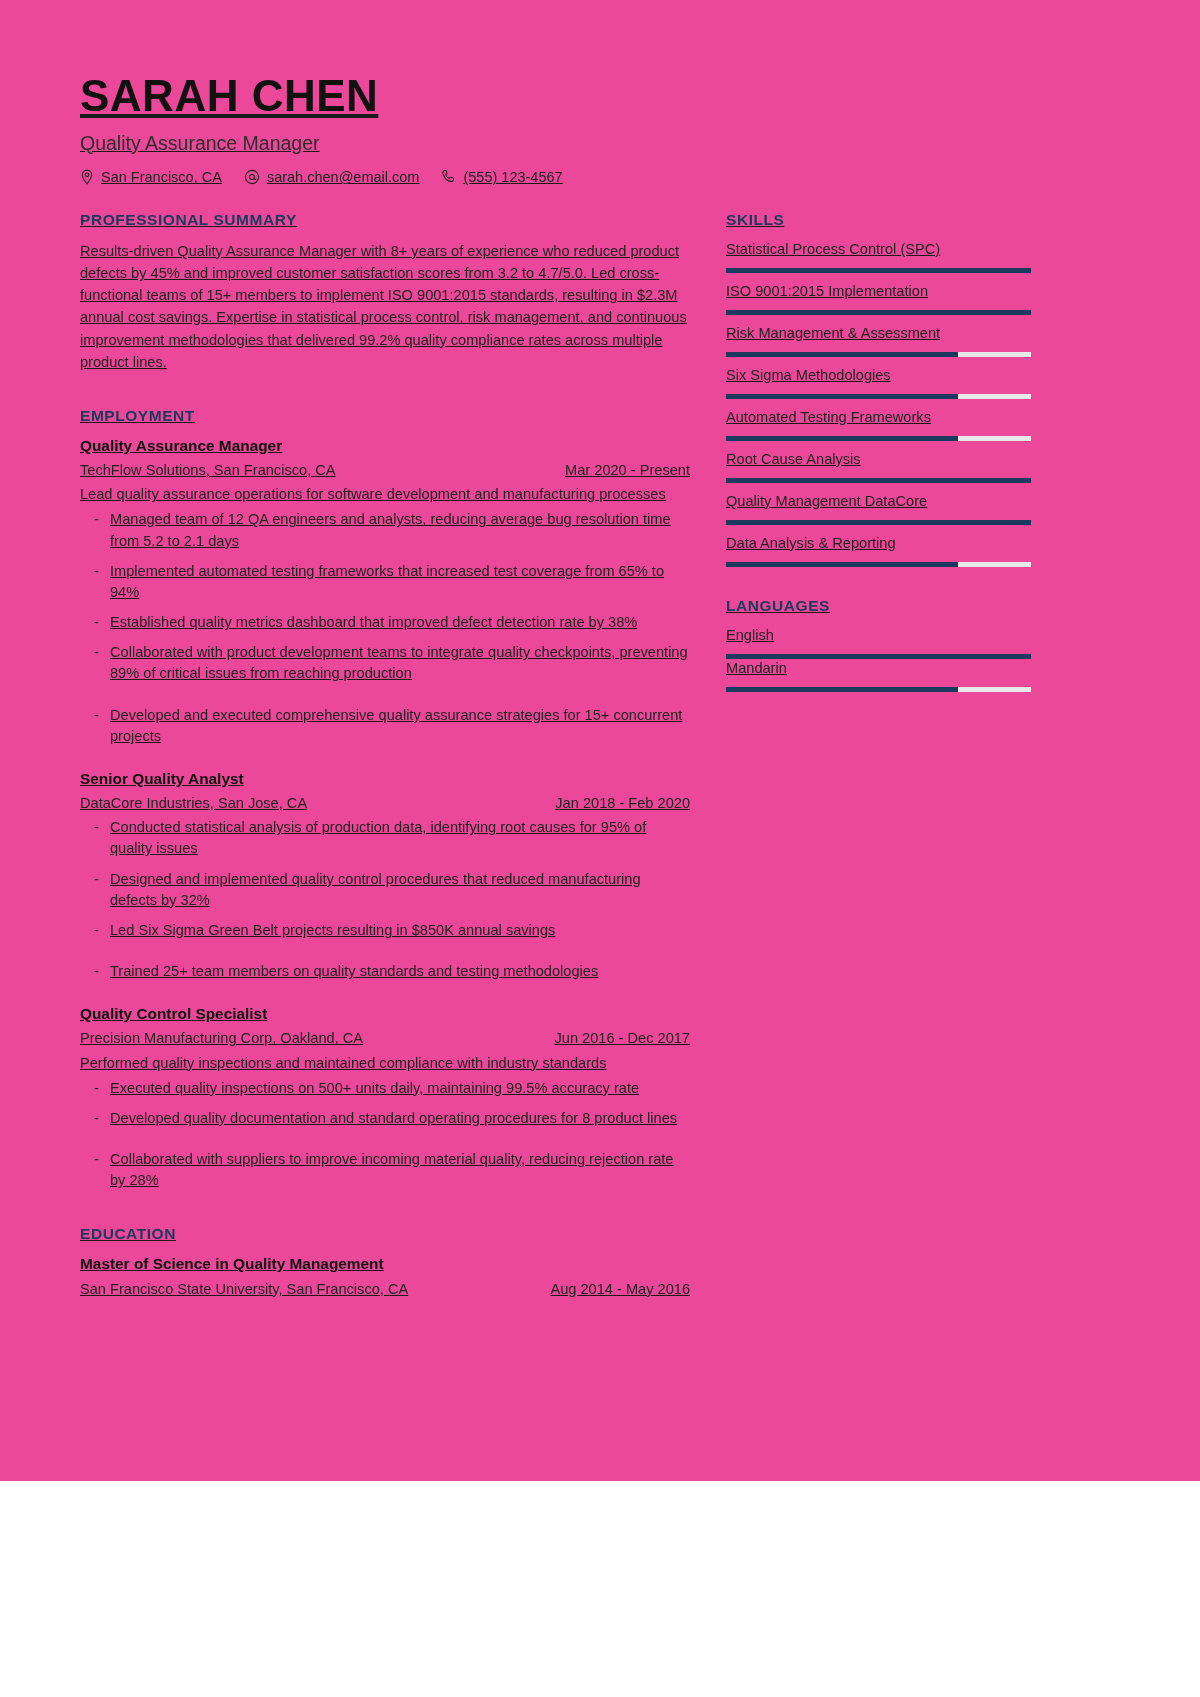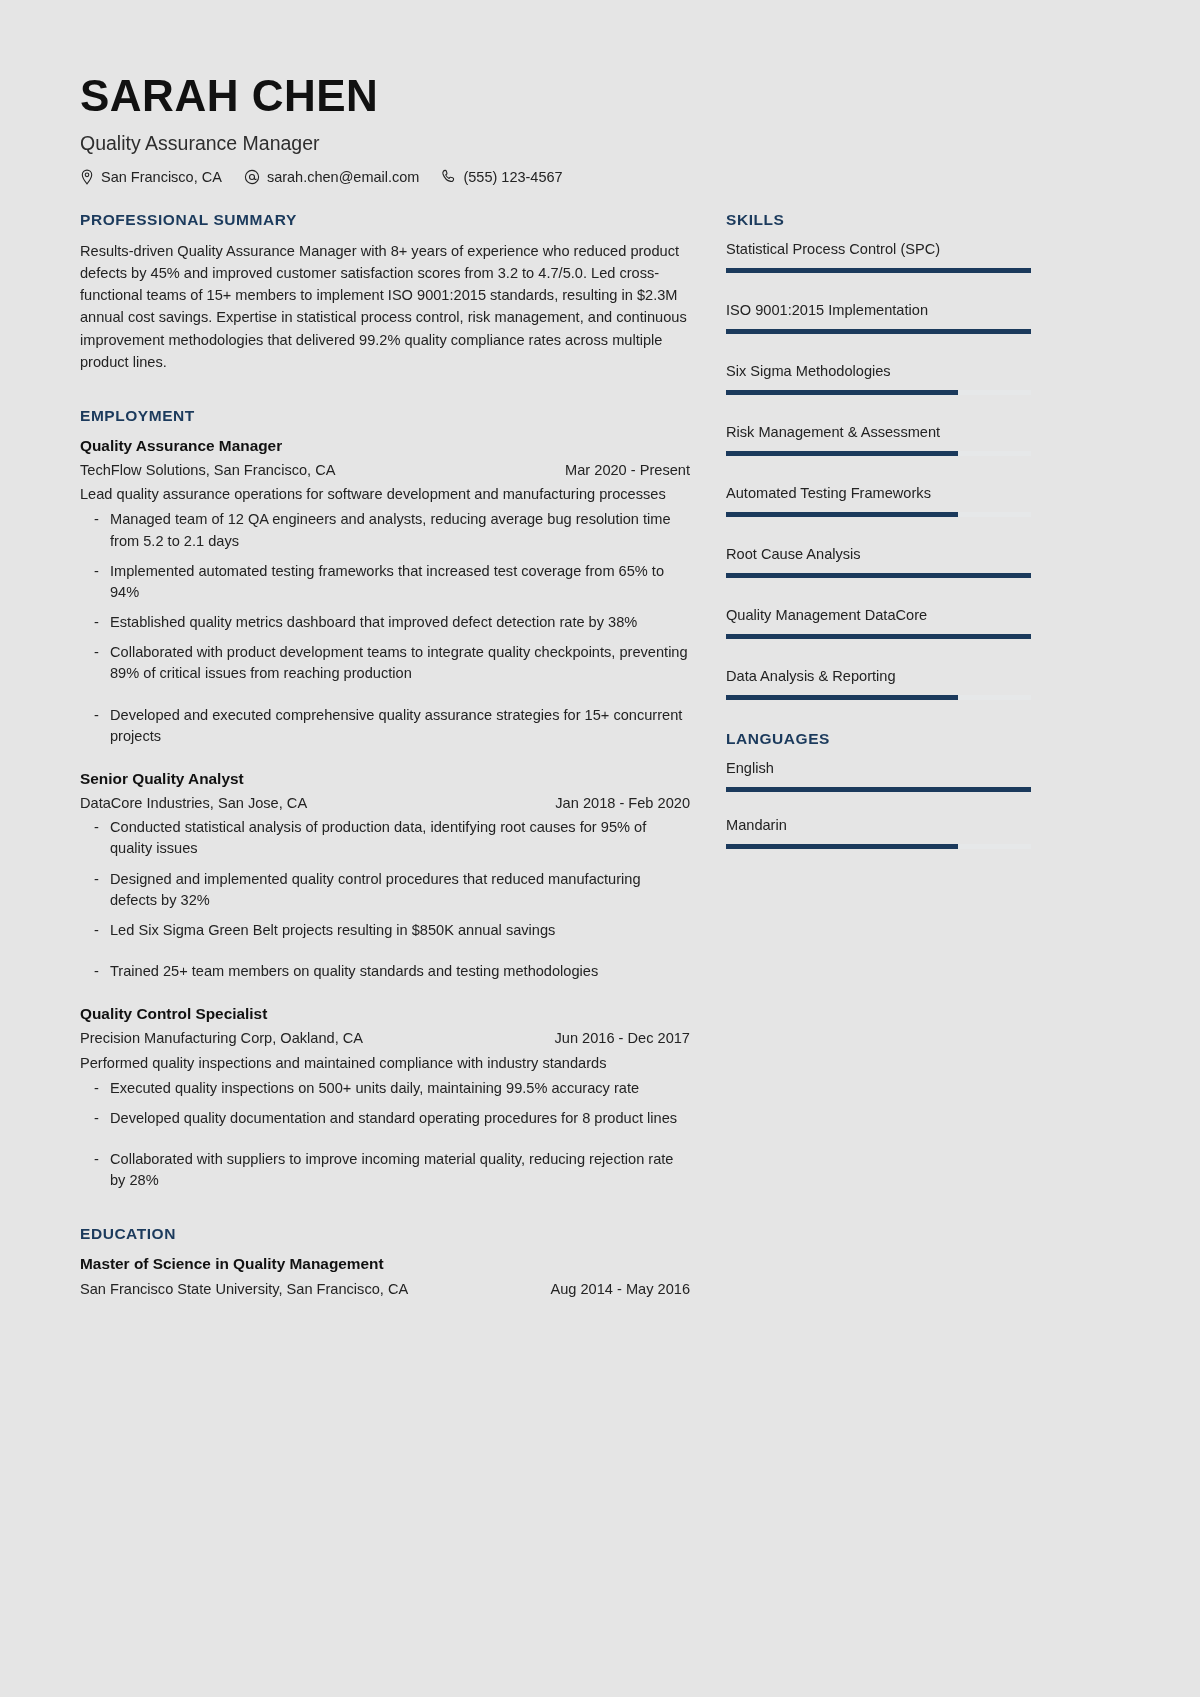--- a/index.html
+++ b/index.html
@@ -8,25 +8,26 @@
     background: #ffffff;
   }
   body {
     font-family: "Liberation Sans", sans-serif;
     color: #1a1a1a;
     -webkit-font-smoothing: antialiased;
   }
   .page {
     position: relative;
     width: 1200px;
-    height: 1697px;
-    background: #e5e5e5;
+    height: 1481px;
+    background: #ec4899;
     box-sizing: border-box;
     padding: 72px 80px 0 80px;
     overflow: hidden;
+    text-decoration: underline;
   }
 
   
   .header { margin-bottom: 26px; }
   .name {
     font-size: 44px;
     font-weight: 700;
     letter-spacing: 0.5px;
     color: #111111;
     line-height: 1.08;
@@ -137,21 +138,21 @@
   .bullets li:last-child { margin-bottom: 0; margin-top: 20px; }
   .bullets li::before {
     content: "-";
     position: absolute;
     left: 14px;
     top: 0;
     color: #232323;
   }
 
   
-  .skill-item { margin-bottom: 28px; }
+  .skill-item { margin-bottom: 9px; }
   .skill-label {
     font-size: 14.6px;
     color: #232323;
     line-height: 1.3;
     margin-bottom: 9px;
   }
   .bar-track {
     position: relative;
     width: 100%;
     height: 5px;
@@ -159,21 +160,21 @@
     border-radius: 0;
     overflow: hidden;
   }
   .bar-fill {
     position: absolute;
     left: 0;
     top: 0;
     height: 100%;
     background: #1b3a5c;
   }
-  .lang-item { margin-bottom: 24px; }
+  .lang-item { margin-bottom: 0; }
   .lang-label {
     font-size: 14.6px;
     color: #232323;
     line-height: 1.3;
     margin-bottom: 9px;
   }
 </style>
 </head>
 <body>
 
@@ -299,27 +300,27 @@
                 <div class="bar-fill" style="width: 100%; background: rgb(27, 58, 92);"></div>
               </div>
             </div>
             <div class="skill-item">
               <div class="skill-label">ISO 9001:2015 Implementation</div>
               <div class="bar-track">
                 <div class="bar-fill" style="width: 100%; background: rgb(27, 58, 92);"></div>
               </div>
             </div>
             <div class="skill-item">
+              <div class="skill-label">Risk Management &amp; Assessment</div>
+              <div class="bar-track">
+                <div class="bar-fill" style="width: 76%; background: rgb(27, 58, 92);"></div>
+              </div>
+            </div>
+            <div class="skill-item">
               <div class="skill-label">Six Sigma Methodologies</div>
-              <div class="bar-track">
-                <div class="bar-fill" style="width: 76%; background: rgb(27, 58, 92);"></div>
-              </div>
-            </div>
-            <div class="skill-item">
-              <div class="skill-label">Risk Management &amp; Assessment</div>
               <div class="bar-track">
                 <div class="bar-fill" style="width: 76%; background: rgb(27, 58, 92);"></div>
               </div>
             </div>
             <div class="skill-item">
               <div class="skill-label">Automated Testing Frameworks</div>
               <div class="bar-track">
                 <div class="bar-fill" style="width: 76%; background: rgb(27, 58, 92);"></div>
               </div>
             </div>

